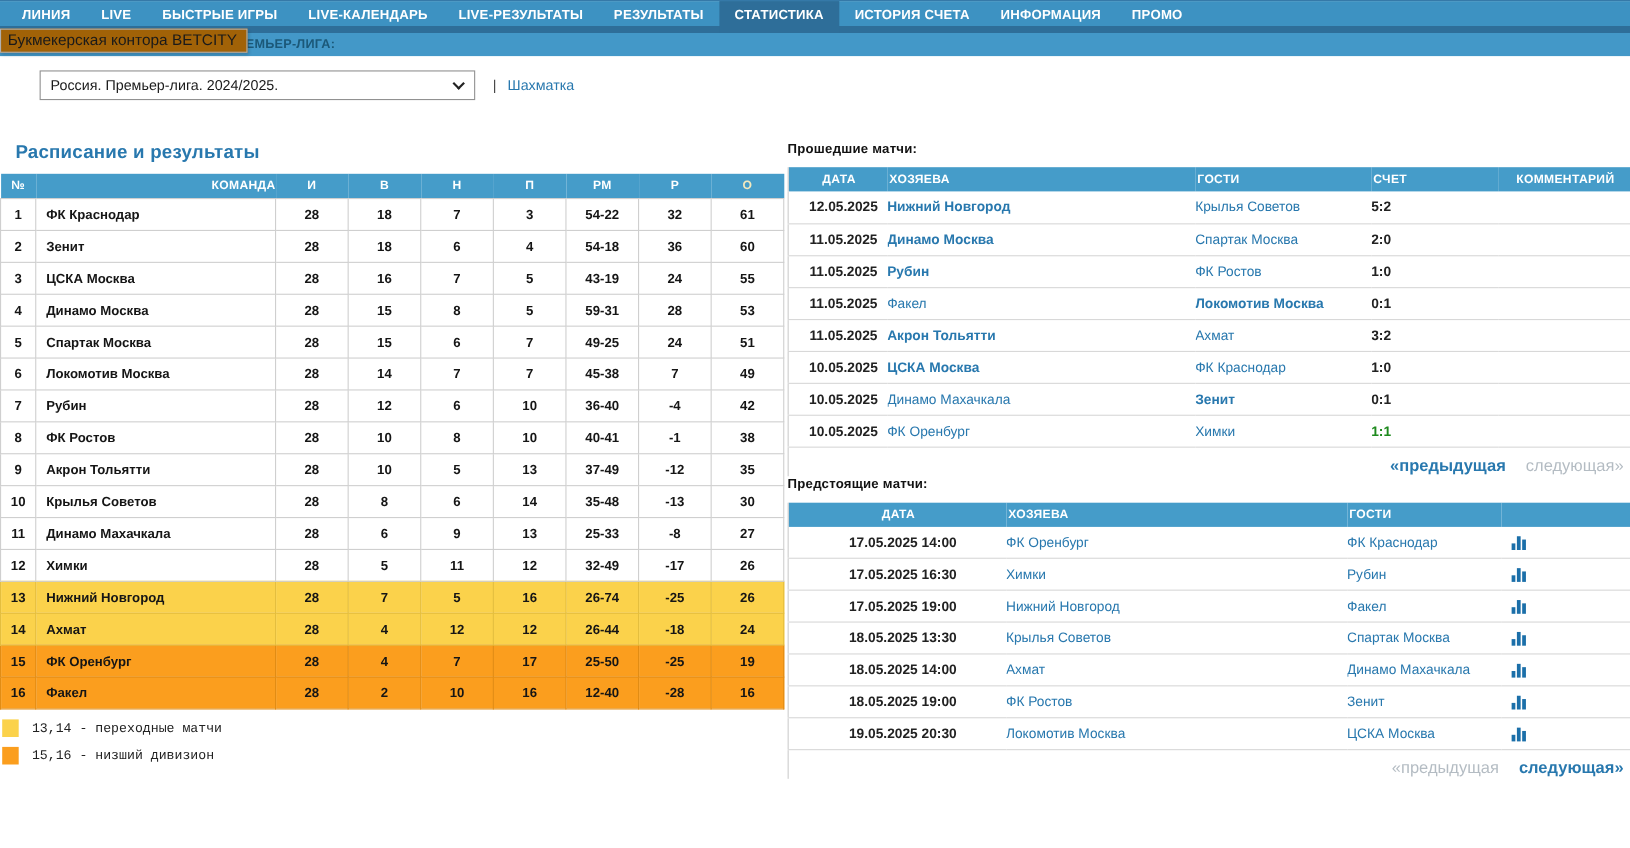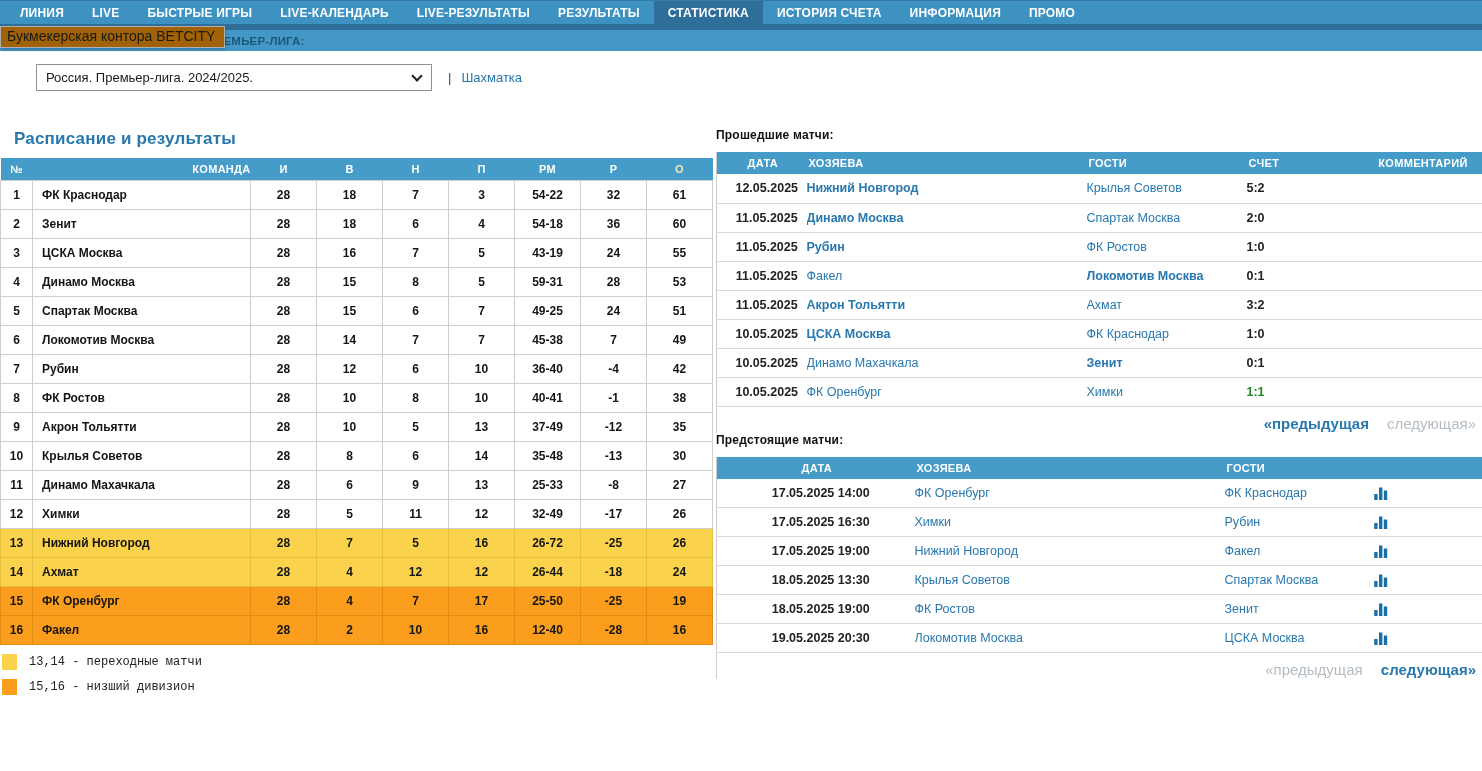--- a/index.html
+++ b/index.html
@@ -286,21 +286,21 @@
           <td>-17</td>
           <td>26</td>
         </tr>
         <tr class="hl-yellow">
           <td>13</td>
           <td class="team">Нижний Новгород</td>
           <td>28</td>
           <td>7</td>
           <td>5</td>
           <td>16</td>
-          <td>26-72</td>
+          <td>26-74</td>
           <td>-25</td>
           <td>26</td>
         </tr>
         <tr class="hl-yellow">
           <td>14</td>
           <td class="team">Ахмат</td>
           <td>28</td>
           <td>4</td>
           <td>12</td>
           <td>12</td>
@@ -479,20 +479,30 @@
             <td class="m-date">18.05.2025 13:30</td>
             <td class="m-team"><a>Крылья Советов</a></td>
             <td class="m-team"><a>Спартак Москва</a></td>
             <td class="m-icon"><span><svg width="16" height="16" viewBox="0 0 16 16">
                   <rect x="1.2" y="9" width="3.4" height="6"></rect>
                   <rect x="6" y="2.5" width="3.4" height="12.5"></rect>
                   <rect x="10.8" y="5.5" width="3.4" height="9.5"></rect>
                 </svg></span></td>
           </tr>
           <tr>
+            <td class="m-date">18.05.2025 14:00</td>
+            <td class="m-team"><a>Ахмат</a></td>
+            <td class="m-team"><a>Динамо Махачкала</a></td>
+            <td class="m-icon"><span><svg width="16" height="16" viewBox="0 0 16 16">
+                  <rect x="1.2" y="9" width="3.4" height="6"></rect>
+                  <rect x="6" y="2.5" width="3.4" height="12.5"></rect>
+                  <rect x="10.8" y="5.5" width="3.4" height="9.5"></rect>
+                </svg></span></td>
+          </tr>
+          <tr>
             <td class="m-date">18.05.2025 19:00</td>
             <td class="m-team"><a>ФК Ростов</a></td>
             <td class="m-team"><a>Зенит</a></td>
             <td class="m-icon"><span><svg width="16" height="16" viewBox="0 0 16 16">
                   <rect x="1.2" y="9" width="3.4" height="6"></rect>
                   <rect x="6" y="2.5" width="3.4" height="12.5"></rect>
                   <rect x="10.8" y="5.5" width="3.4" height="9.5"></rect>
                 </svg></span></td>
           </tr>
           <tr>

